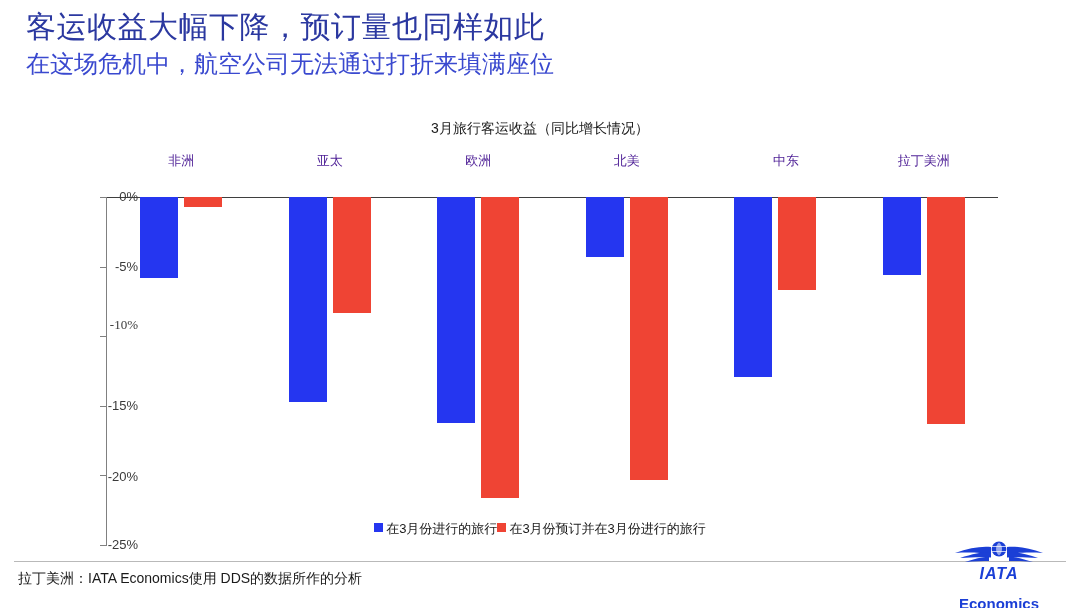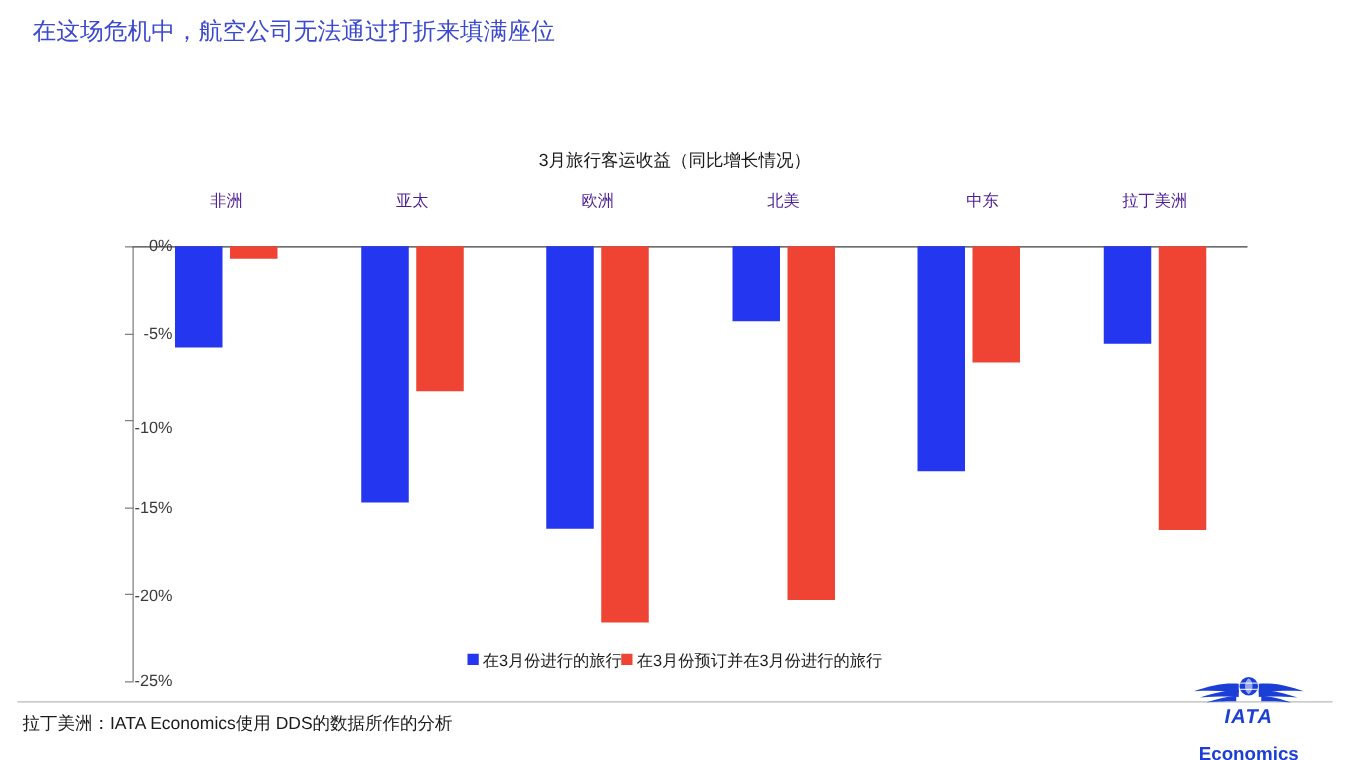--- a/index.html
+++ b/index.html
@@ -25,21 +25,21 @@
   }
   #slide-title {
     font-size: 30px;
     line-height: 38px;
     color: #2b38a0;
     font-weight: 400;
     letter-spacing: 0.5px;
     white-space: nowrap;
   }
   #slide-subtitle {
-    font-size: 19px;
+    font-size: 24px;
     line-height: 32px;
     color: #3a49cf;
     font-weight: 400;
     margin-top: 2px;
     white-space: nowrap;
   }
 
   
   #chart-area {
     position: absolute;
@@ -168,41 +168,42 @@
     font-weight: bold;
     color: #1b3fd6;
     line-height: 17px;
     margin-top: 12px;
   }
 </style>
 </head>
 <body>
 
 <div id="header">
+  <div id="slide-title">客运收益大幅下降，预订量也同样如此</div>
   <div id="slide-subtitle">在这场危机中，航空公司无法通过打折来填满座位</div>
 </div>
 
 <div id="chart-area">
   <div id="chart-title">3月旅行客运收益（同比增长情况）</div>
 
   <div id="axis-y"></div>
   <div id="axis-x"></div>
 
   <div id="ticks-layer">
       <div class="ytick" style="top: 85px;"></div>
       <div class="ytick" style="top: 154.6px;"></div>
       <div class="ytick" style="top: 224.2px;"></div>
       <div class="ytick" style="top: 293.8px;"></div>
       <div class="ytick" style="top: 363.4px;"></div>
       <div class="ytick" style="top: 433px;"></div>
     </div>
   <div id="ylabels-layer">
       <div class="ylabel" style="top: 85px;">0%</div>
       <div class="ylabel" style="top: 154.6px;">-5%</div>
-      <div class="ylabel" style="top: 230px;">-10%</div>
+      <div class="ylabel" style="top: 213px; font-family: Liberation Serif, serif;">-10%</div>
       <div class="ylabel" style="top: 293.8px;">-15%</div>
       <div class="ylabel" style="top: 365px;">-20%</div>
       <div class="ylabel" style="top: 433px;">-25%</div>
     </div>
   <div id="cats-layer">
       <div class="catlabel" style="left: 121.25px; width: 120px;">非洲</div>
       <div class="catlabel" style="left: 269.75px; width: 120px;">亚太</div>
       <div class="catlabel" style="left: 418.25px; width: 120px;">欧洲</div>
       <div class="catlabel" style="left: 566.75px; width: 120px;">北美</div>
       <div class="catlabel" style="left: 726px; width: 120px;">中东</div>

